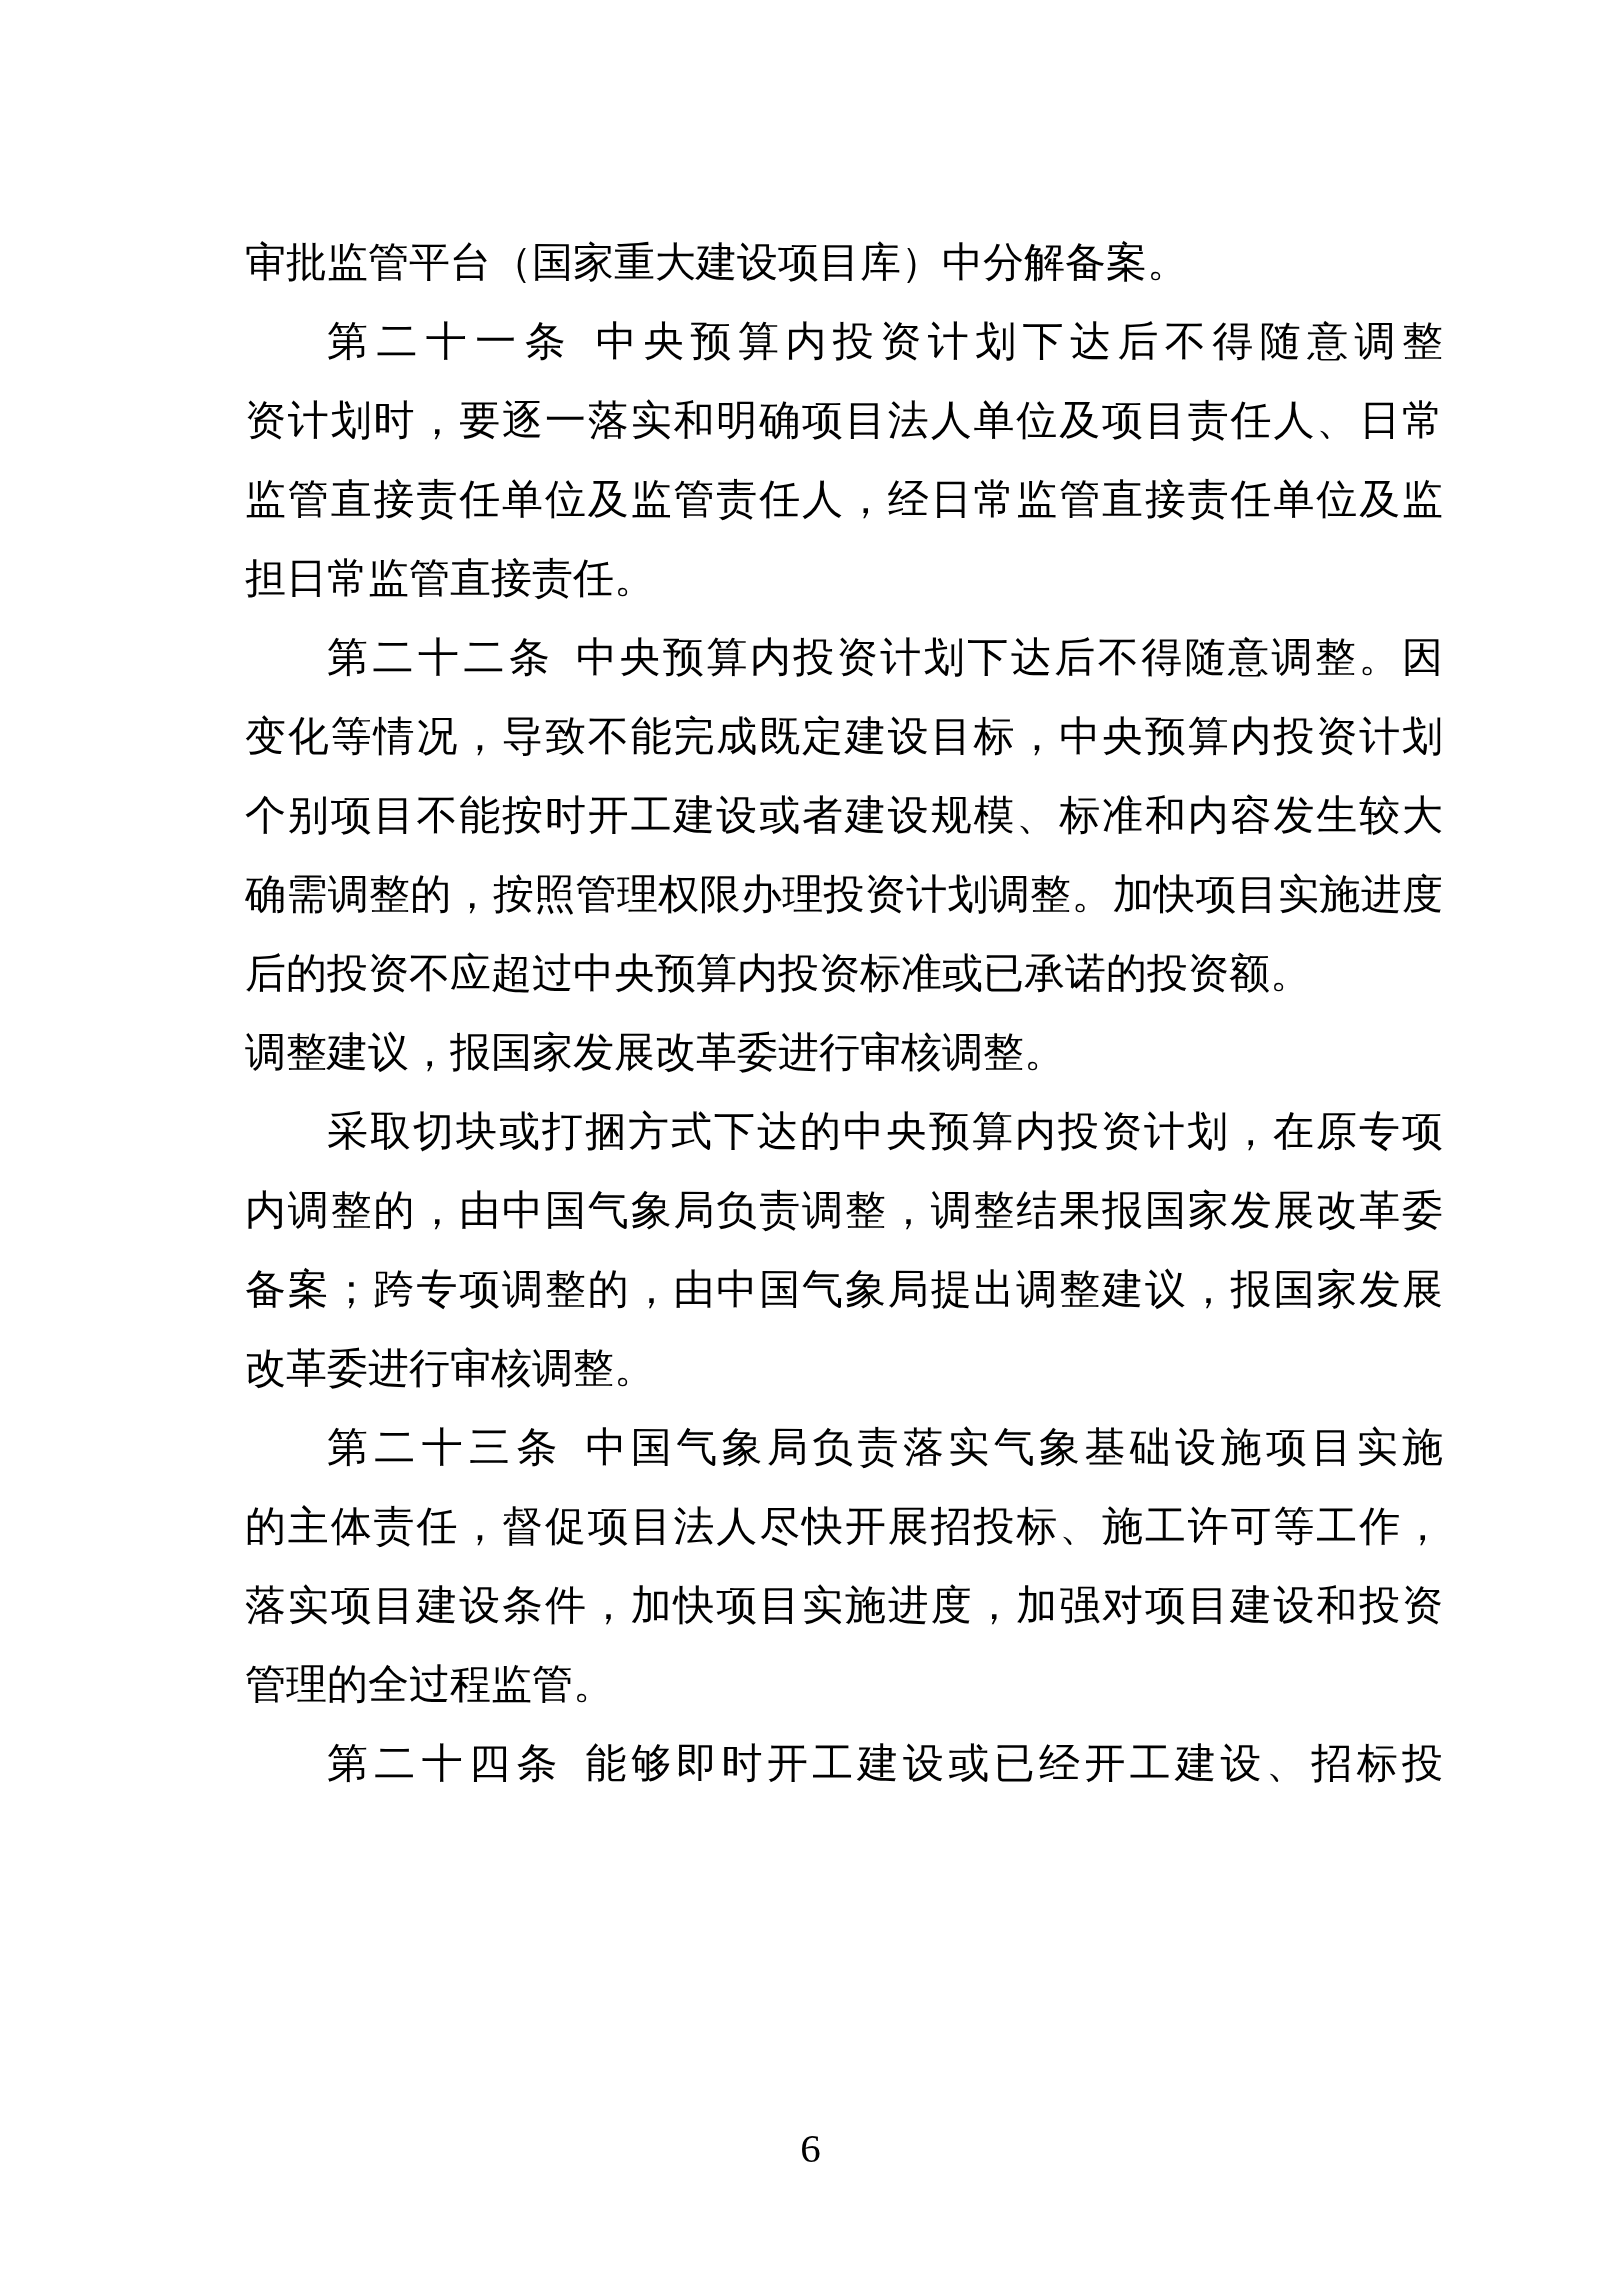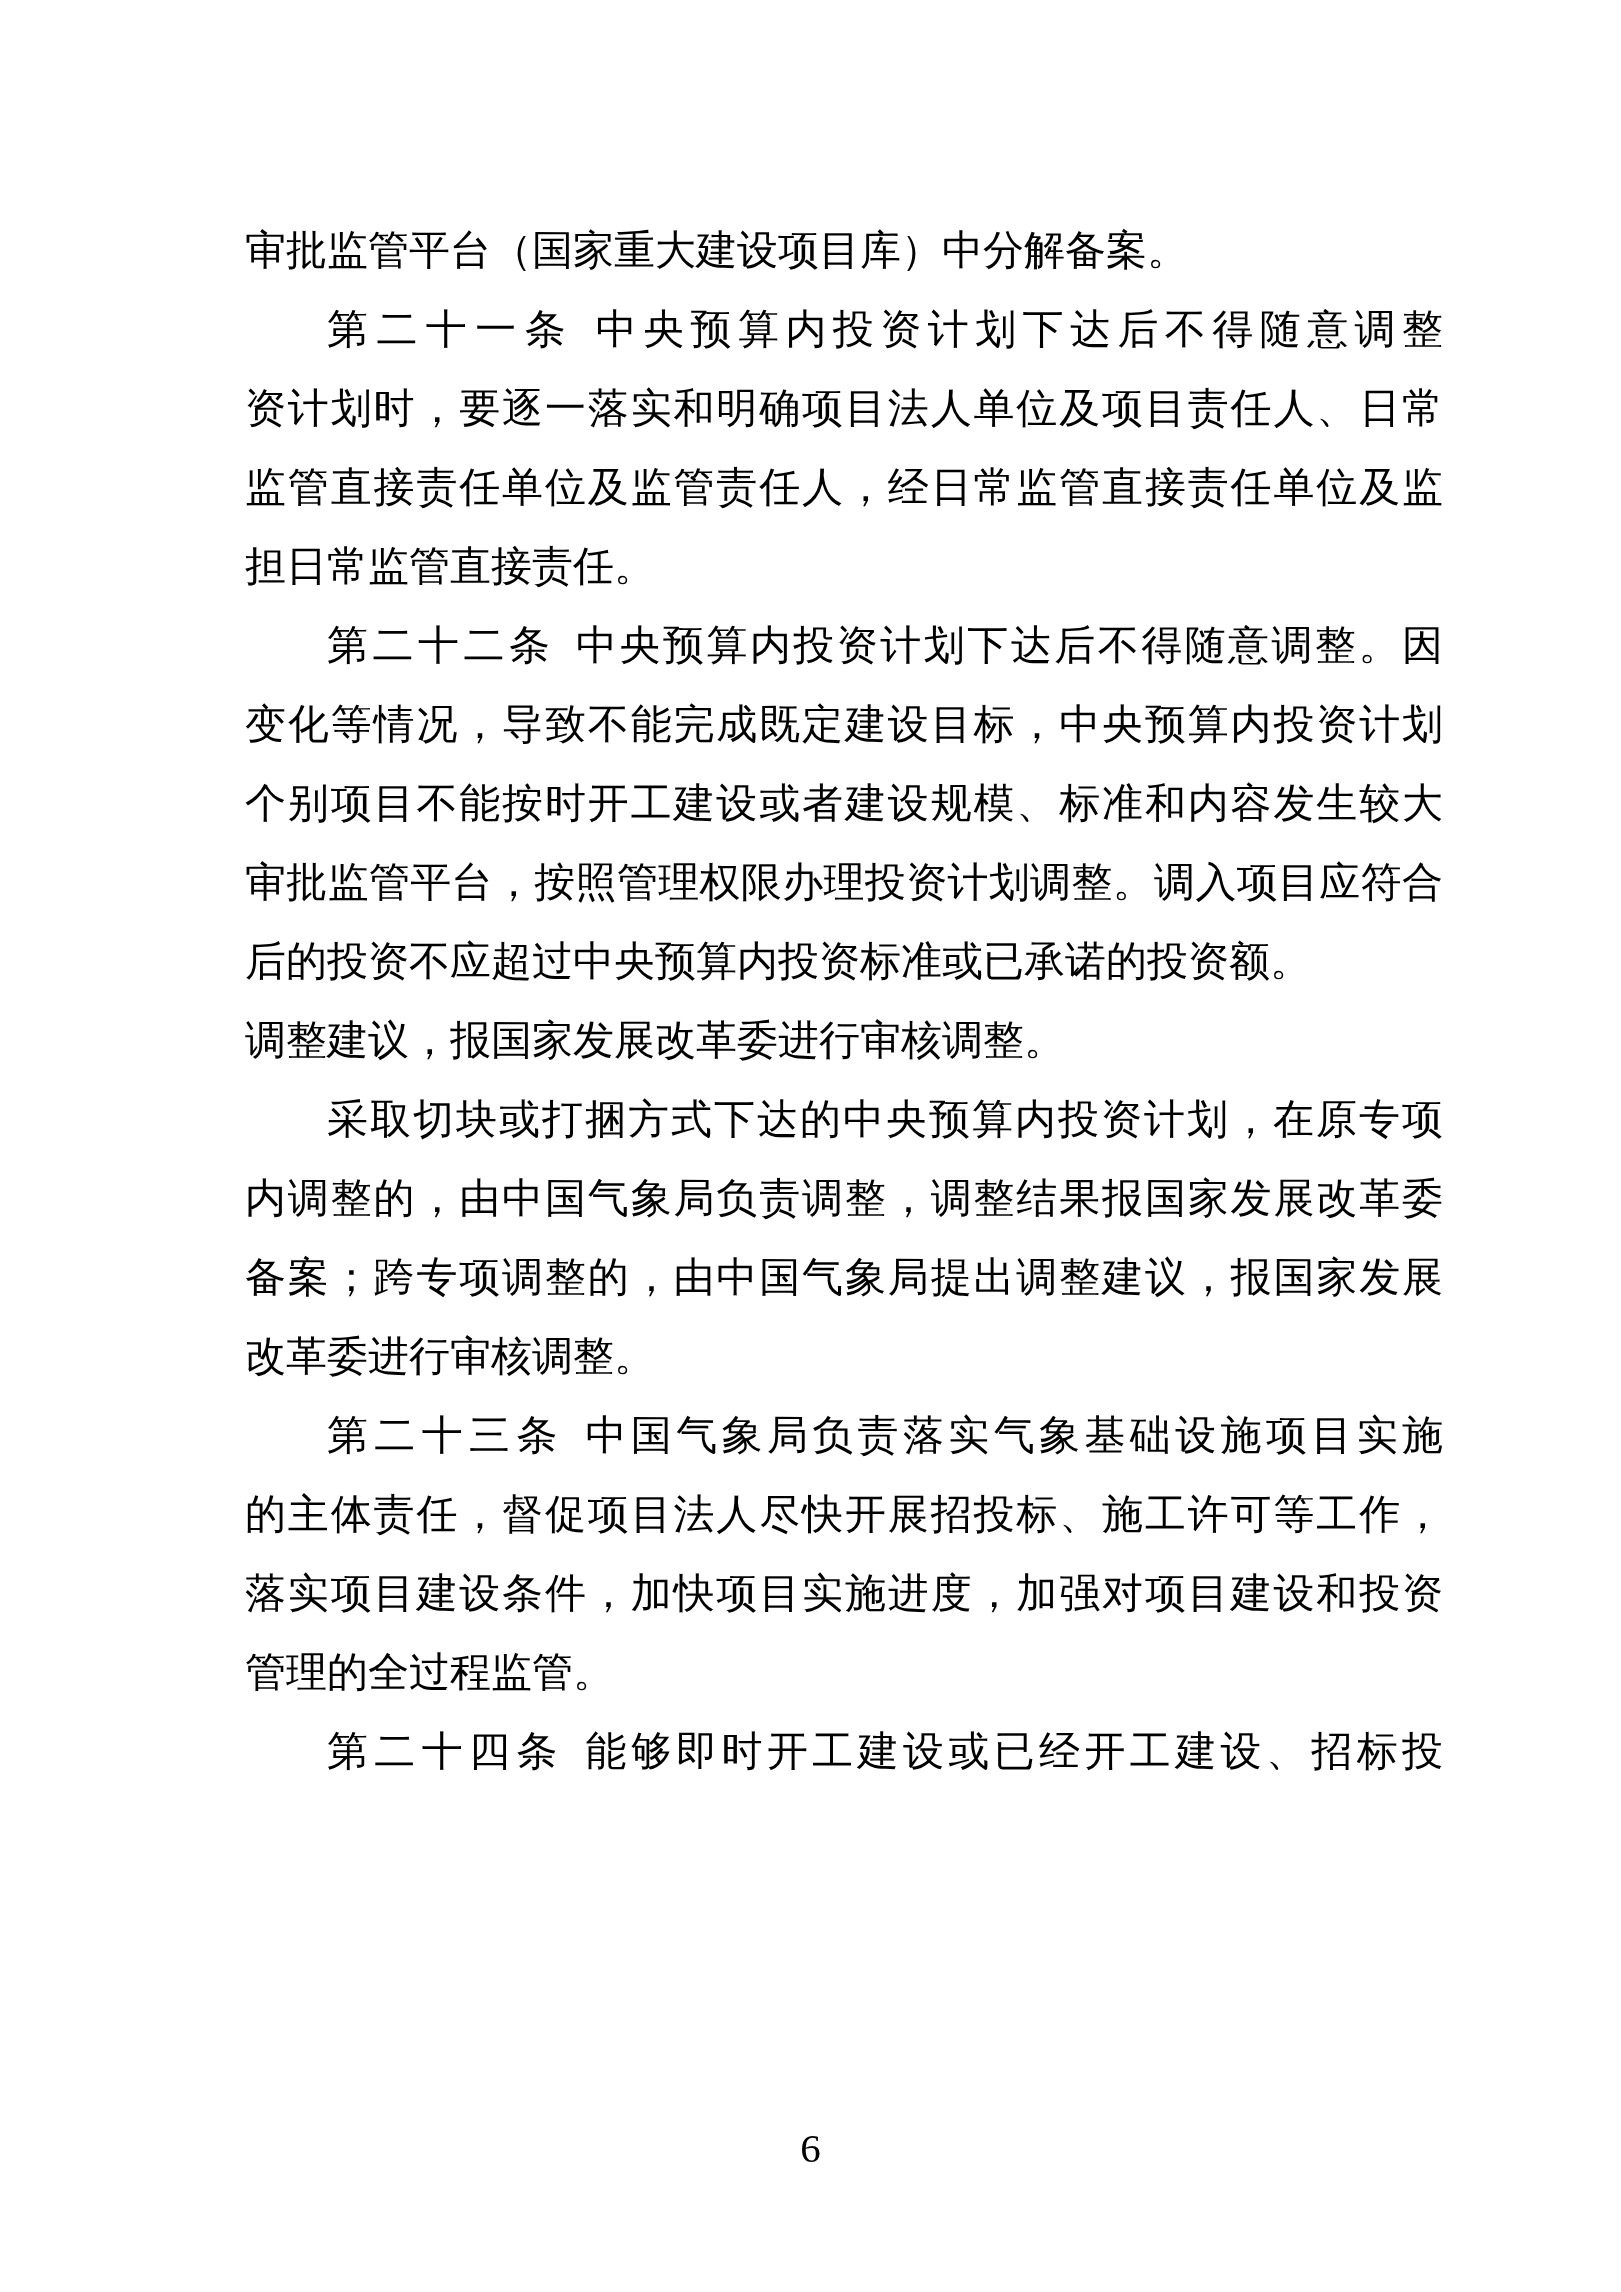--- a/index.html
+++ b/index.html
@@ -12,21 +12,21 @@
     width: 1621px;
     height: 2293px;
     background: #ffffff;
     font-family: "Liberation Serif", serif;
     color: #000000;
     overflow: hidden;
   }
   .content {
     position: absolute;
     left: 245px;
-    top: 211px;
+    top: 223px;
     width: 1198px;
   }
   .line {
     font-size: 41px;
     line-height: 79px;
     height: 79px;
     white-space: normal;
     text-align: left;
   }
   .line.justify {
@@ -61,21 +61,21 @@
     <div class="line"><span>审批监管平台（国家重大建设项目库）中分解备案。</span></div>
 
     <div class="line justify indent"><span class="art-head">第二十一条</span><span>中央预算内投资计划下达后不得随意调整</span></div>
     <div class="line justify"><span>资计划时，要逐一落实和明确项目法人单位及项目责任人、日常</span></div>
     <div class="line justify"><span>监管直接责任单位及监管责任人，经日常监管直接责任单位及监</span></div>
     <div class="line"><span>担日常监管直接责任。</span></div>
 
     <div class="line justify indent"><span class="art-head">第二十二条</span><span>中央预算内投资计划下达后不得随意调整。因</span></div>
     <div class="line justify"><span>变化等情况，导致不能完成既定建设目标，中央预算内投资计划</span></div>
     <div class="line justify"><span>个别项目不能按时开工建设或者建设规模、标准和内容发生较大</span></div>
-    <div class="line justify"><span>审批监管平台，按照管理权限办理投资计划调整。调入项目应符合</span></div>
+    <div class="line justify"><span>确需调整的，按照管理权限办理投资计划调整。加快项目实施进度</span></div>
     <div class="line"><span>后的投资不应超过中央预算内投资标准或已承诺的投资额。</span></div>
 
     <div class="line"><span>调整建议，报国家发展改革委进行审核调整。</span></div>
 
     <div class="line justify indent"><span>采取切块或打捆方式下达的中央预算内投资计划，在原专项</span></div>
     <div class="line justify"><span>内调整的，由中国气象局负责调整，调整结果报国家发展改革委</span></div>
     <div class="line justify"><span>备案；跨专项调整的，由中国气象局提出调整建议，报国家发展</span></div>
     <div class="line"><span>改革委进行审核调整。</span></div>
 
     <div class="line justify indent"><span class="art-head">第二十三条</span><span>中国气象局负责落实气象基础设施项目实施</span></div>

